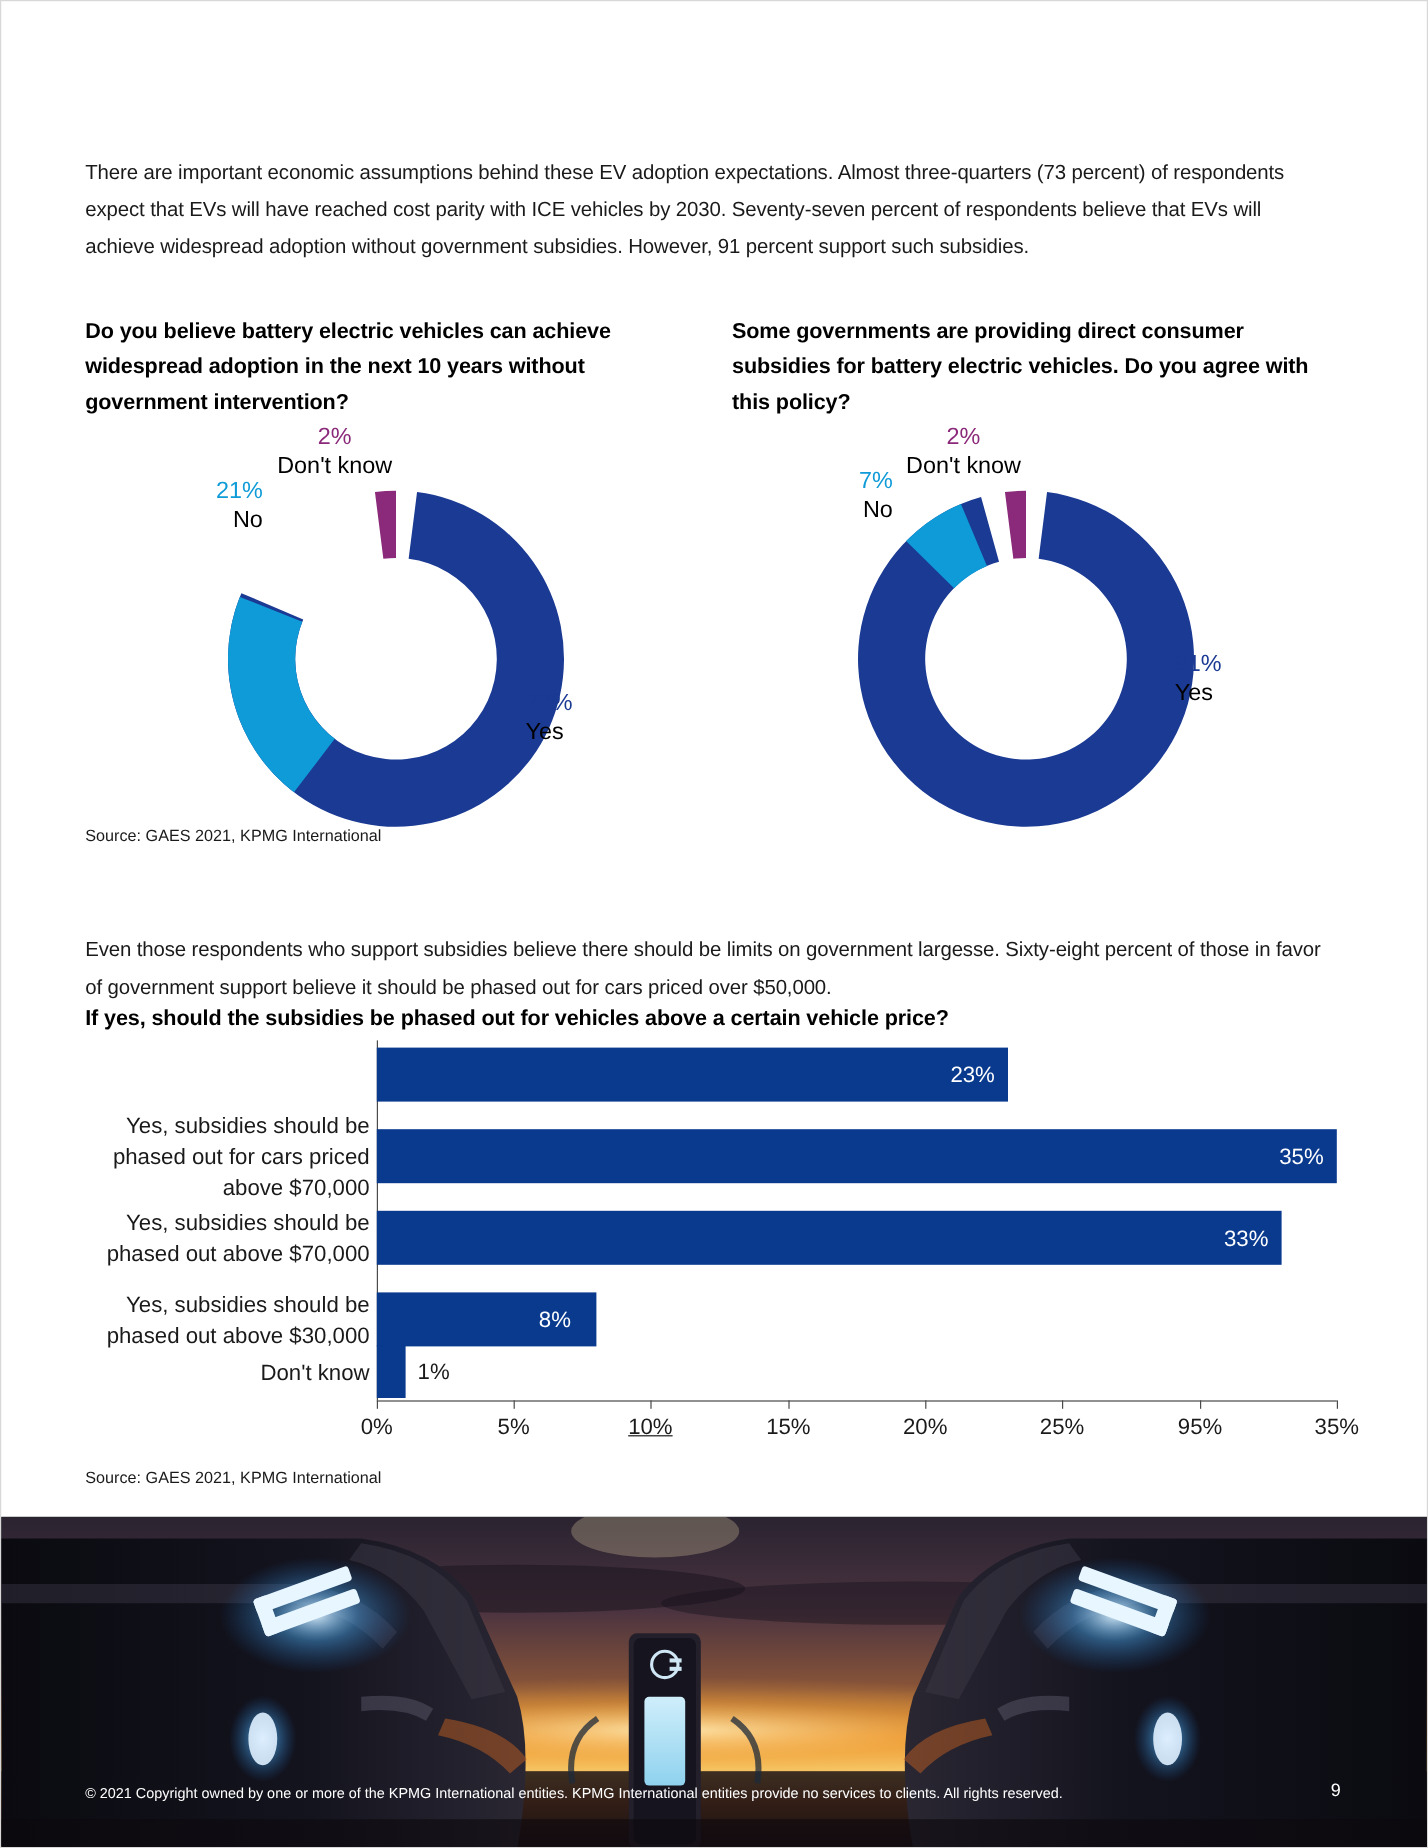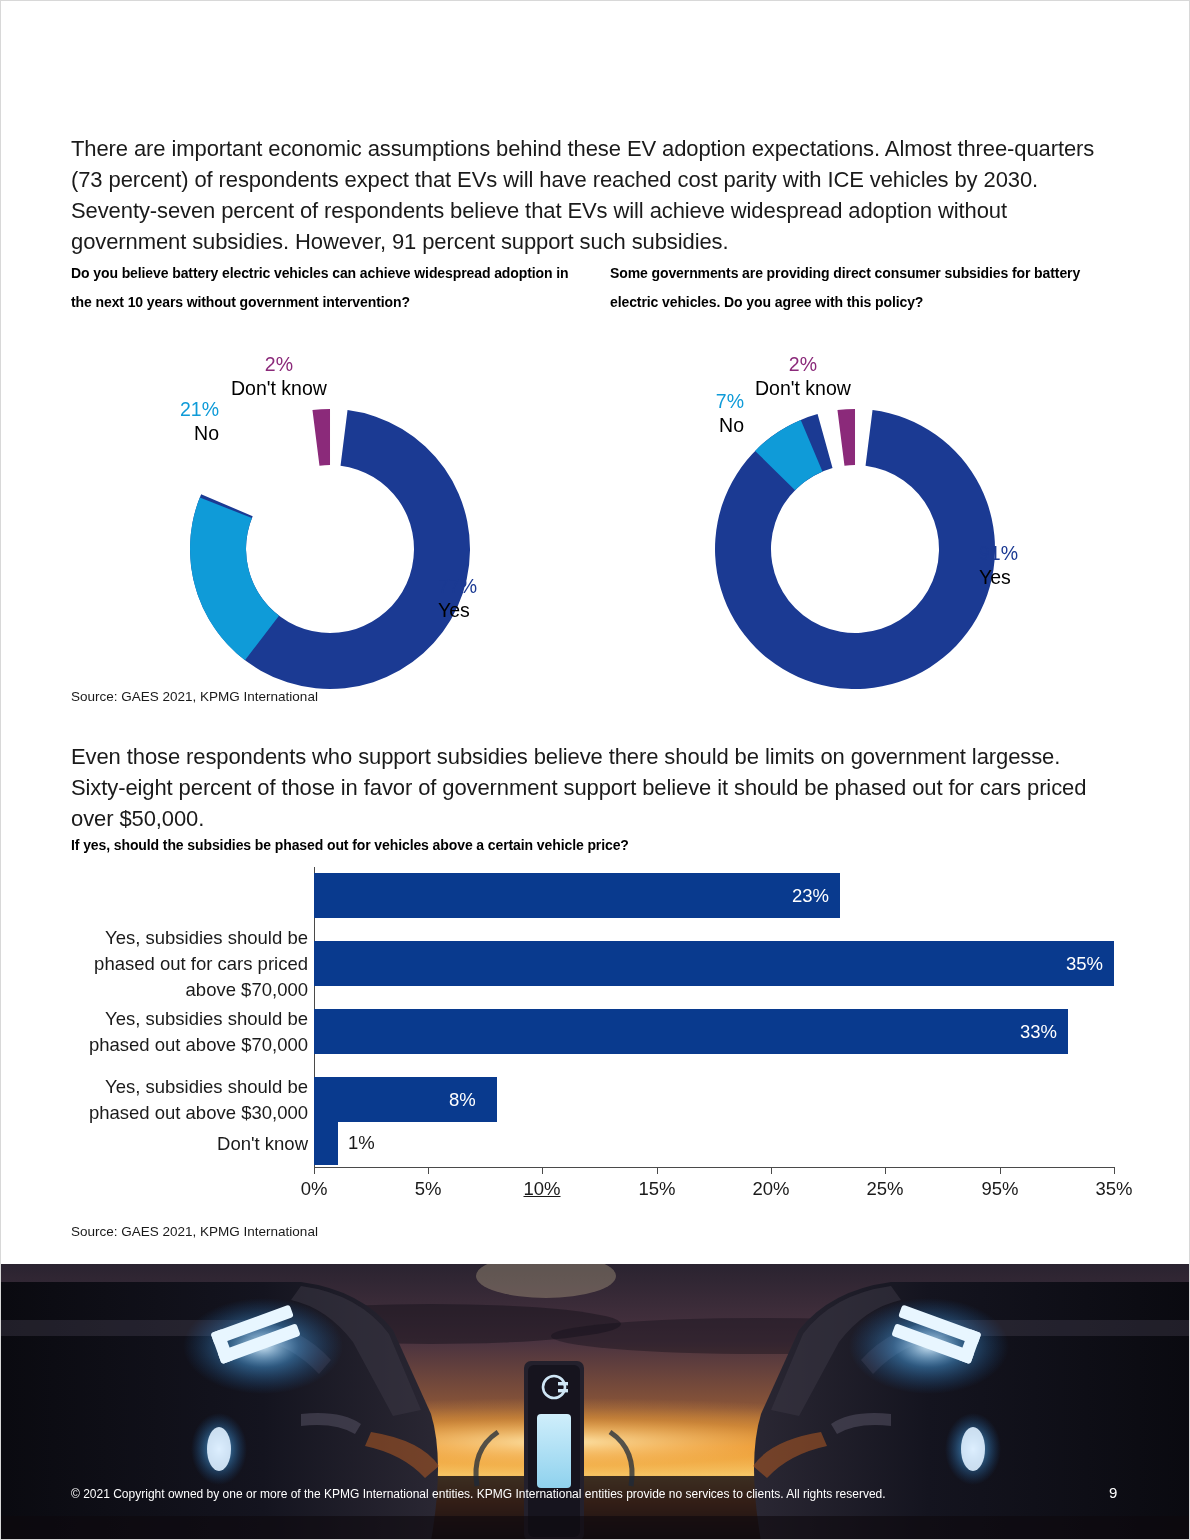--- a/index.html
+++ b/index.html
@@ -16,32 +16,32 @@
     height: 1540px;
     background: #ffffff;
     overflow: hidden;
     box-sizing: border-box;
     border: 1px solid #d8d8d8;
   }
 
   
   .para {
     position: absolute;
-    font-size: 22px;
+    font-size: 17px;
     line-height: 31px;
     color: #1a1a1a;
     letter-spacing: -0.1px;
   }
   #intro-paragraph { left: 70px; top: 110px; width: 1035px; }
-  #middle-paragraph { left: 70px; top: 692px; width: 1035px; margin-top: 48px; }
+  #middle-paragraph { left: 70px; top: 727px; width: 1035px; margin-top: 48px; }
 
   
   .q-title {
     position: absolute;
-    font-size: 14px;
+    font-size: 18px;
     line-height: 29.5px;
     font-weight: bold;
     color: #000000;
     letter-spacing: -0.1px;
   }
   #question-left  { left: 70px; top: 246px; width: 500px; }
   #question-right { left: 609px; top: 246px; width: 500px; }
   #question-bar   { left: 70px; top: 818px; width: 900px; }
 
   

